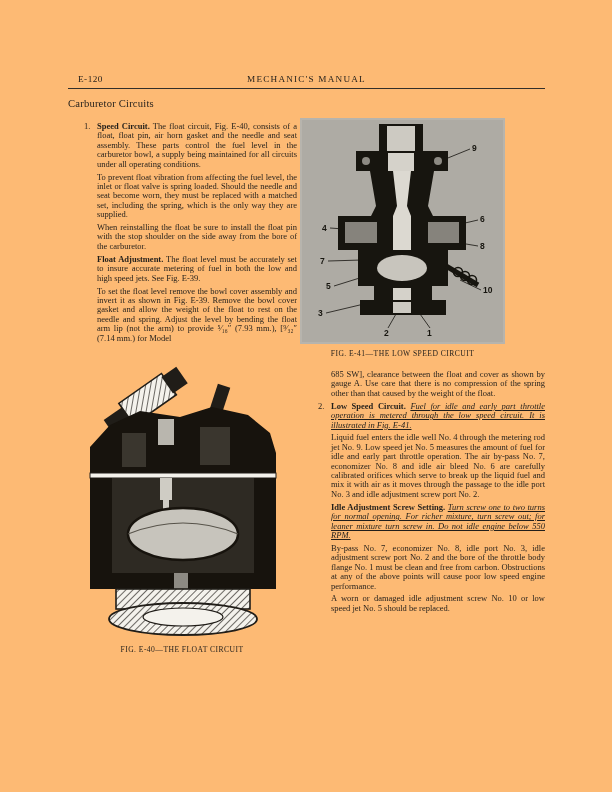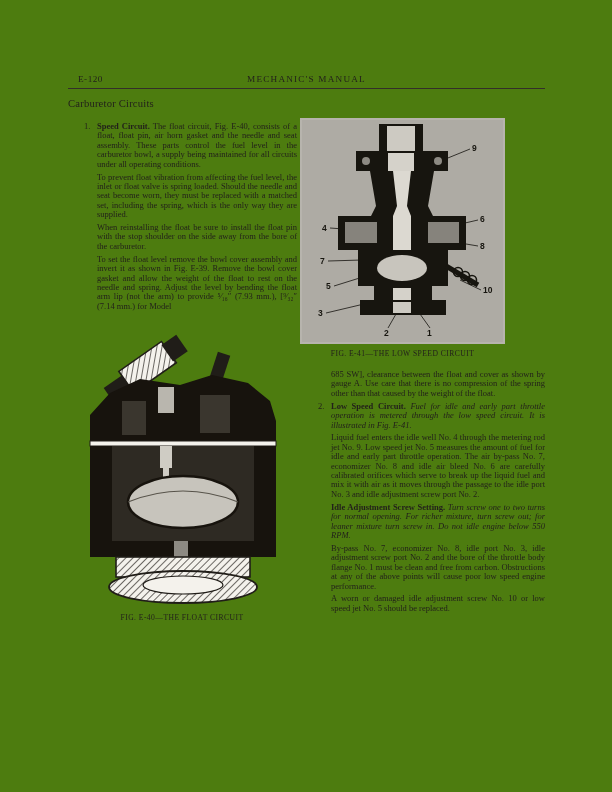--- a/index.html
+++ b/index.html
@@ -1,34 +1,34 @@
 <!DOCTYPE html>
 <html><head>
 <meta charset="utf-8">
 <style>
   html,body{margin:0;padding:0;background:#e9e7e2;}
-  .page{width:612px;height:792px;background:#4d7c0f;position:relative;margin:0 auto;
+  .page{width:612px;height:792px;background:#fdba74;position:relative;margin:0 auto;
         color:#221f1b;font-family:"Liberation Serif","DejaVu Serif",serif;overflow:hidden;}
   .content{position:absolute;left:68px;top:74px;width:477px;}
   .hdr{position:relative;height:11px;font-size:9.2px;}
   .hdr .pageno{position:absolute;left:10px;top:0;letter-spacing:.5px;}
   .hdr .title{position:absolute;left:0;right:0;top:0;text-align:center;letter-spacing:1.2px;}
   .rule{border:none;border-top:1.2px solid #332f29;margin:3px 0 0 0;}
   .section-title{font-size:10.6px;font-weight:normal;margin:9px 0 0 0;letter-spacing:.2px;}
   .cols{display:flex;margin-top:9px;align-items:flex-start;}
   .col-left{width:229px;padding-left:16px;box-sizing:border-box;}
   .col-right{width:227px;margin-left:21px;box-sizing:border-box;}
   .tb{padding-left:13px;font-size:8.5px;line-height:9.4px;text-align:justify;}
   .col-left .tb{margin-top:4px;}
   .col-right .tb{margin-top:12px;}
   .para{position:relative;margin:0 0 3.5px 0;}
   .para:last-child{margin-bottom:0;}
   .num{position:absolute;left:-13px;top:0;}
   .runin{font-weight:bold;}
-  .ital{font-style:italic;}
+  .ital{font-style:italic;text-decoration:underline;}
   figure{margin:0;}
   .fig40{margin:6px 0 0 -22px;width:240px;}
   .fig41{margin:0 0 0 -18px;width:205px;}
   figcaption{font-size:7.6px;letter-spacing:.45px;text-align:center;margin-top:4px;white-space:nowrap;}
   .fig41 figcaption{margin-top:5px;text-align:center;}
   svg{display:block;}
 </style>
 </head>
 <body>
 
@@ -48,20 +48,23 @@
       <div class="col-left">
         <div class="tb">
           <p class="para">
             <span class="num">1.</span><b class="runin">Speed Circuit.</b> <span>The float circuit, Fig. E-40, consists of a float, float pin, air horn gasket and the needle and seat assembly. These parts control the fuel level in the carburetor bowl, a supply being maintained for all circuits under all operating conditions.</span>
           </p>
           <p class="para">
             <span>To prevent float vibration from affecting the fuel level, the inlet or float valve is spring loaded. Should the needle and seat become worn, they must be replaced with a matched set, including the spring, which is the only way they are supplied.</span>
           </p>
           <p class="para">
             <span>When reinstalling the float be sure to install the float pin with the stop shoulder on the side away from the bore of the carburetor.</span>
+          </p>
+          <p class="para">
+            <b class="runin">Float Adjustment.</b> <span>The float level must be accurately set to insure accurate metering of fuel in both the low and high speed jets. See Fig. E-39.</span>
           </p>
           <p class="para">
             <span>To set the float level remove the bowl cover assembly and invert it as shown in Fig. E-39. Remove the bowl cover gasket and allow the weight of the float to rest on the needle and spring. Adjust the level by bending the float arm lip (not the arm) to provide ⁵⁄₁₆″ (7.93 mm.), [⁹⁄₃₂″ (7.14 mm.) for Model</span>
           </p>
         </div>
 
         <figure class="fig40">
           <svg viewBox="0 0 240 292" width="240" height="292" aria-hidden="true">
             <defs>
               <pattern id="hatch40" width="5" height="5" patternUnits="userSpaceOnUse" patternTransform="rotate(45)">

